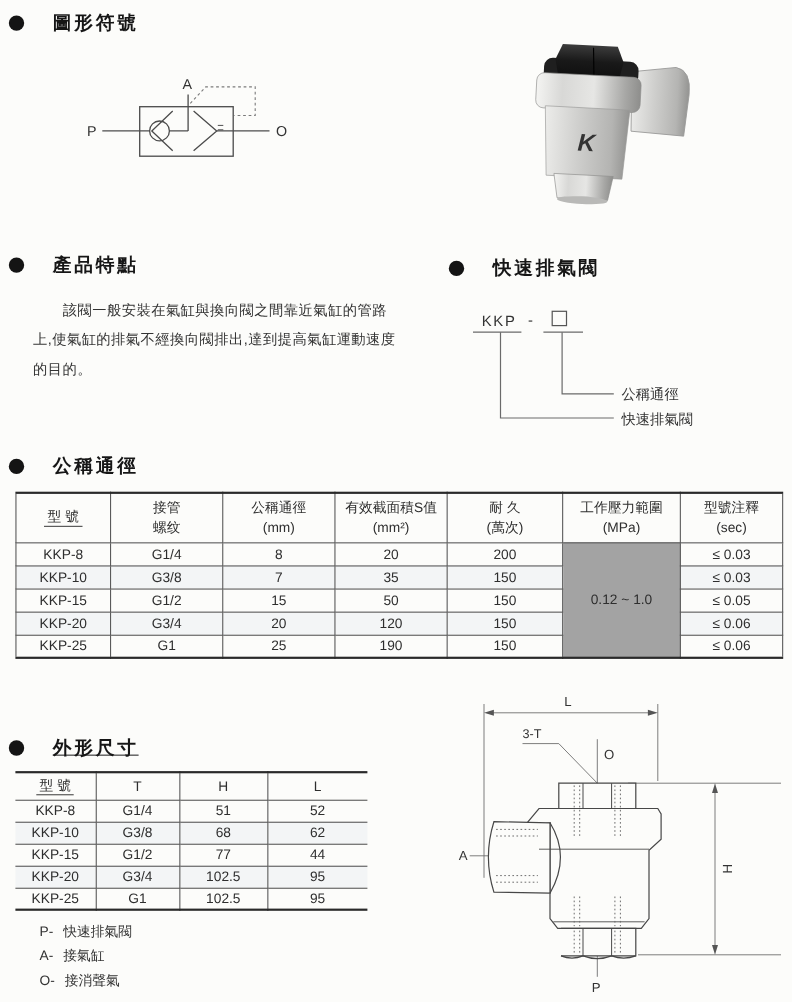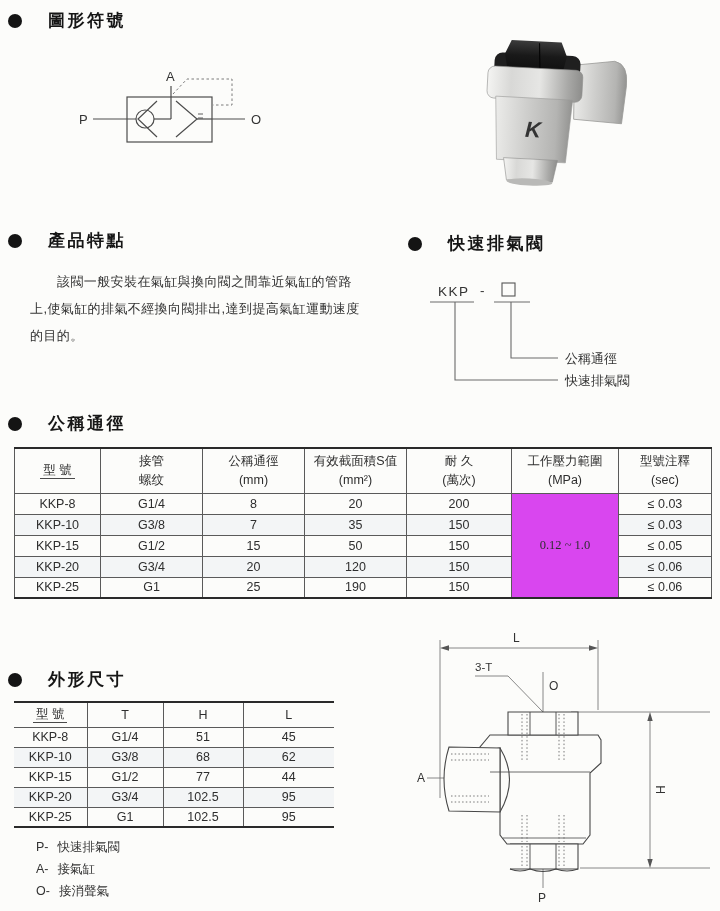--- a/index.html
+++ b/index.html
@@ -187,21 +187,21 @@
           </th>
       </tr>
     </thead>
     <tbody>
       <tr>
         <td>KKP-8</td>
         <td>G1/4</td>
         <td>8</td>
         <td>20</td>
         <td>200</td>
-        <td rowspan="5" style="background:#d946ef;font-family:Liberation Serif, serif;">0.12 ~ 1.0</td>
+        <td rowspan="5" style="background:#a3a3a3;">0.12 ~ 1.0</td>
         <td>≤ 0.03</td>
       </tr>
       <tr>
         <td>KKP-10</td>
         <td>G3/8</td>
         <td>7</td>
         <td>35</td>
         <td>150</td>
         <td>≤ 0.03</td>
       </tr>
@@ -225,21 +225,21 @@
         <td>KKP-25</td>
         <td>G1</td>
         <td>25</td>
         <td>190</td>
         <td>150</td>
         <td>≤ 0.06</td>
       </tr>
     </tbody>
   </table>
 
-  <div class="sec-header" style="left:8px;top:668px;">
+  <div class="sec-header" style="left:8px;top:668px;text-decoration:underline;">
     <span class="bullet"></span>
     <span class="sec-title">外形尺寸</span>
   </div>
 
   <table class="dims">
     <colgroup>
       <col style="width:73px">
         <col style="width:76px">
         <col style="width:80px">
         <col style="width:91px">
@@ -250,21 +250,21 @@
         <th>T</th>
         <th>H</th>
         <th>L</th>
       </tr>
     </thead>
     <tbody>
       <tr>
         <td>KKP-8</td>
         <td>G1/4</td>
         <td>51</td>
-        <td>45</td>
+        <td>52</td>
       </tr>
       <tr>
         <td>KKP-10</td>
         <td>G3/8</td>
         <td>68</td>
         <td>62</td>
       </tr>
       <tr>
         <td>KKP-15</td>
         <td>G1/2</td>

